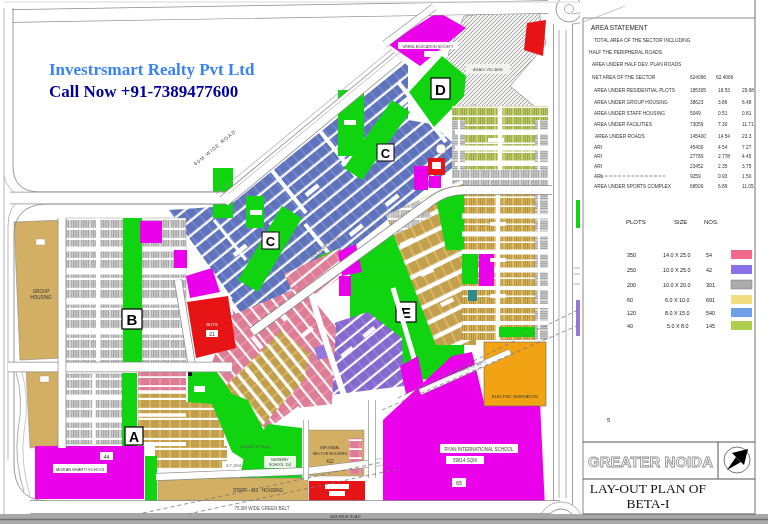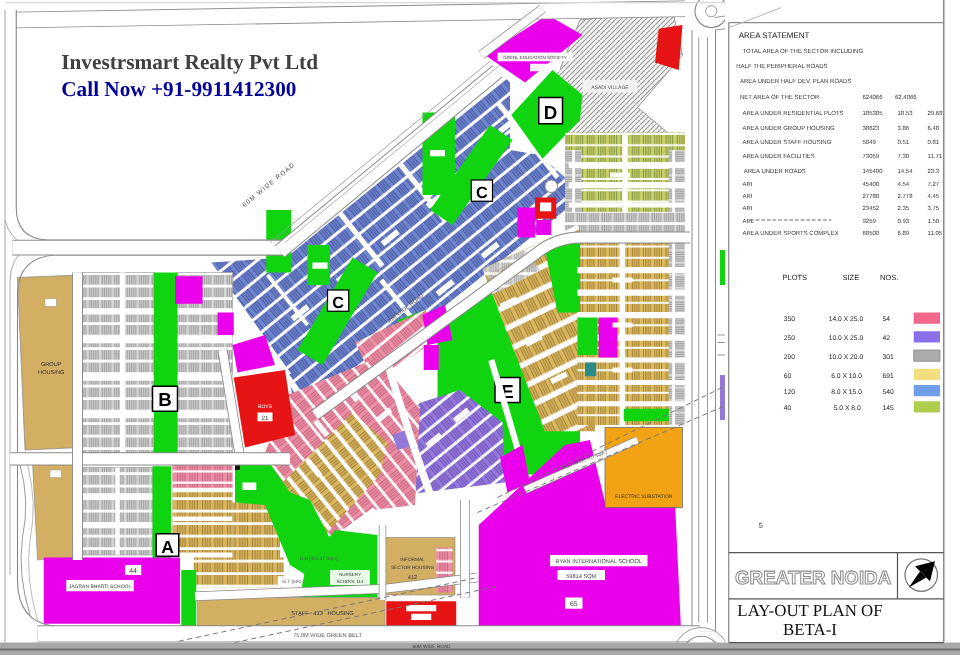--- a/index.html
+++ b/index.html
@@ -1,19 +1,19 @@
 <!DOCTYPE html>
 <html><head>
 <meta charset="utf-8">
 <style>
 html,body{margin:0;padding:0;background:#fff;}
 #page{position:relative;width:768px;height:524px;overflow:hidden;background:#fff;font-family:"Liberation Sans",sans-serif;}
 svg{position:absolute;left:0;top:0;}
 .hdr{position:absolute;left:49px;top:39px;font-family:"Liberation Serif",serif;font-weight:bold;font-size:17px;line-height:22px;letter-spacing:0px;}
-.hdr .l1{color:#404040;}
+.hdr .l1{color:#3b82f6;margin-top:20px;}
 .hdr .l2{color:#00009b;}
 </style>
 </head>
 <body>
 <div id="page">
 <svg width="768" height="524" viewBox="0 0 768 524">
 <defs>
 <pattern id="pblue" width="10" height="11.7" patternUnits="userSpaceOnUse" patternTransform="rotate(-39)">
   <rect width="10" height="11.7" fill="#ffffff"></rect>
   <rect width="10" height="9.3" fill="#6F84CE"></rect>
@@ -671,15 +671,15 @@
 <path d="M727,470 L738,459 L732,453 L748,449 L744,465 L738,459 Z" fill="#000"></path>
 <path d="M727,470 L736,457 L741,462 Z" fill="#000"></path>
 
 <text x="648" y="493" font-size="13.5" text-anchor="middle" font-family="Liberation Serif, serif" fill="#111">LAY-OUT PLAN OF</text>
 
 <text x="648" y="508" font-size="13.5" text-anchor="middle" font-family="Liberation Serif, serif" fill="#111">BETA-I</text>
 </svg>
 
 <div class="hdr">
       <div class="l1">Investrsmart Realty Pvt Ltd</div>
-      <div class="l2">Call Now +91-9911412300</div>
+      <div class="l2">Call Now +91-7389477600</div>
     </div>
 </div>
 
 </body></html>

